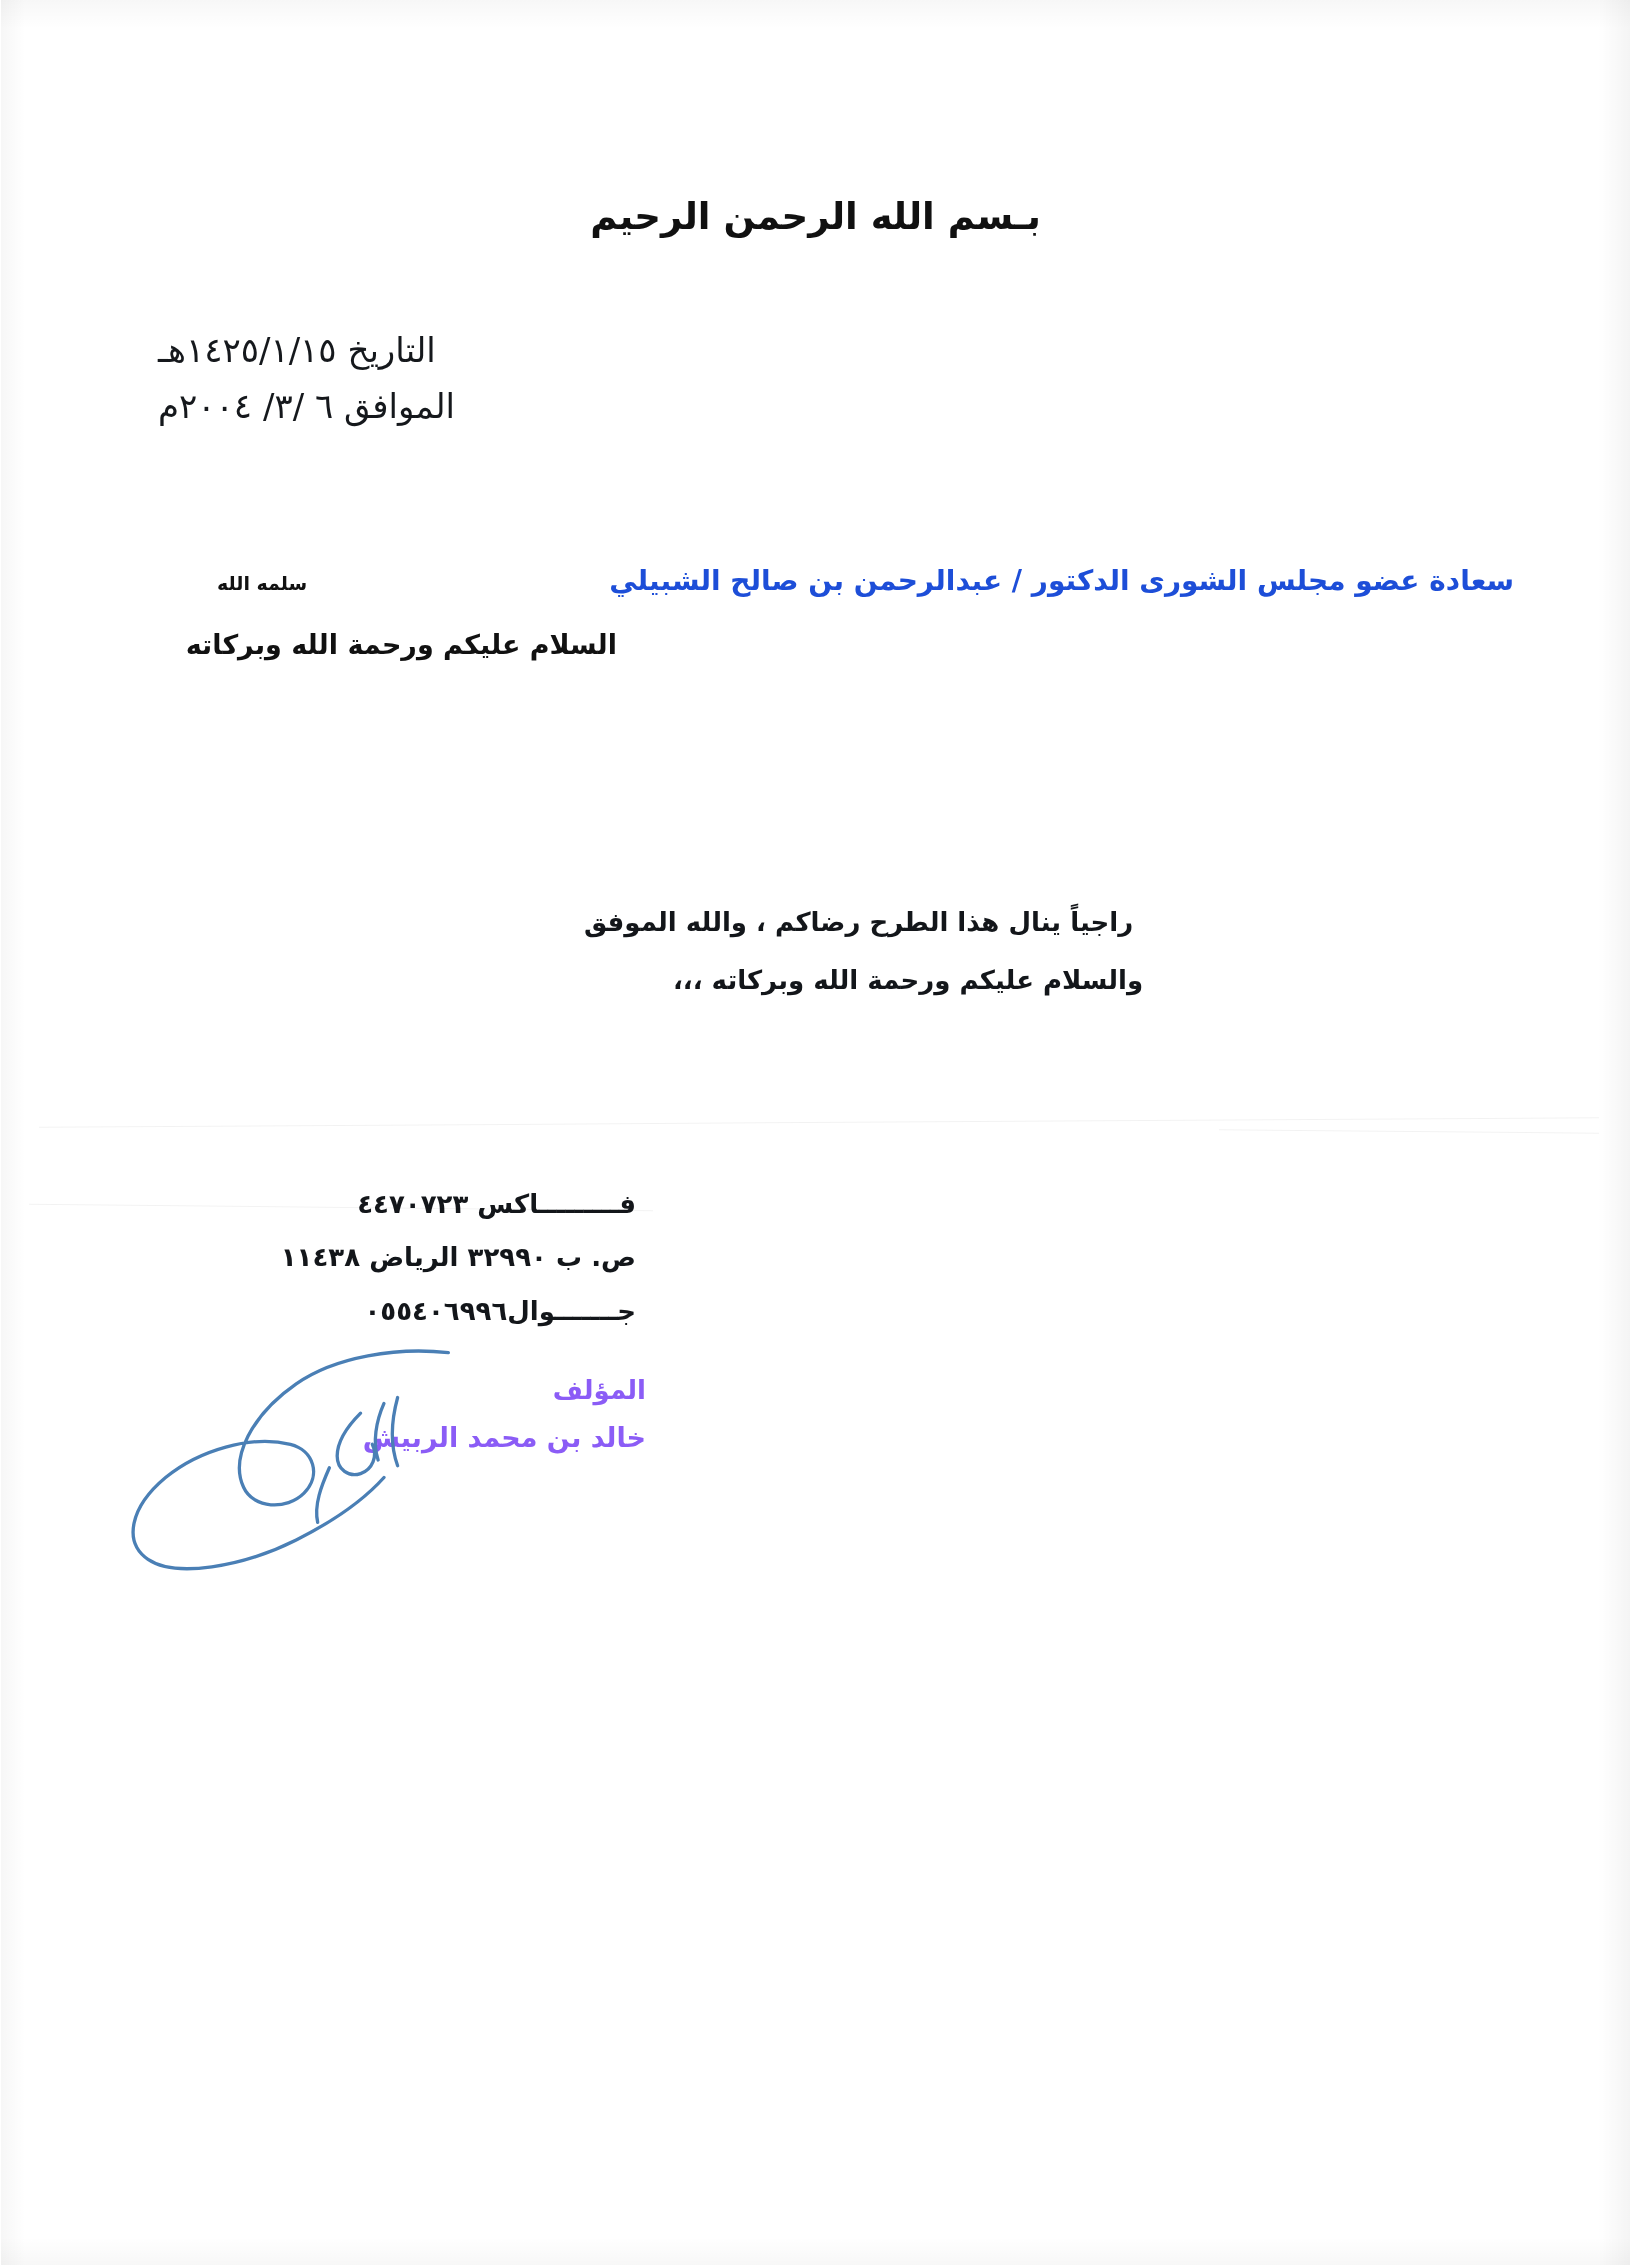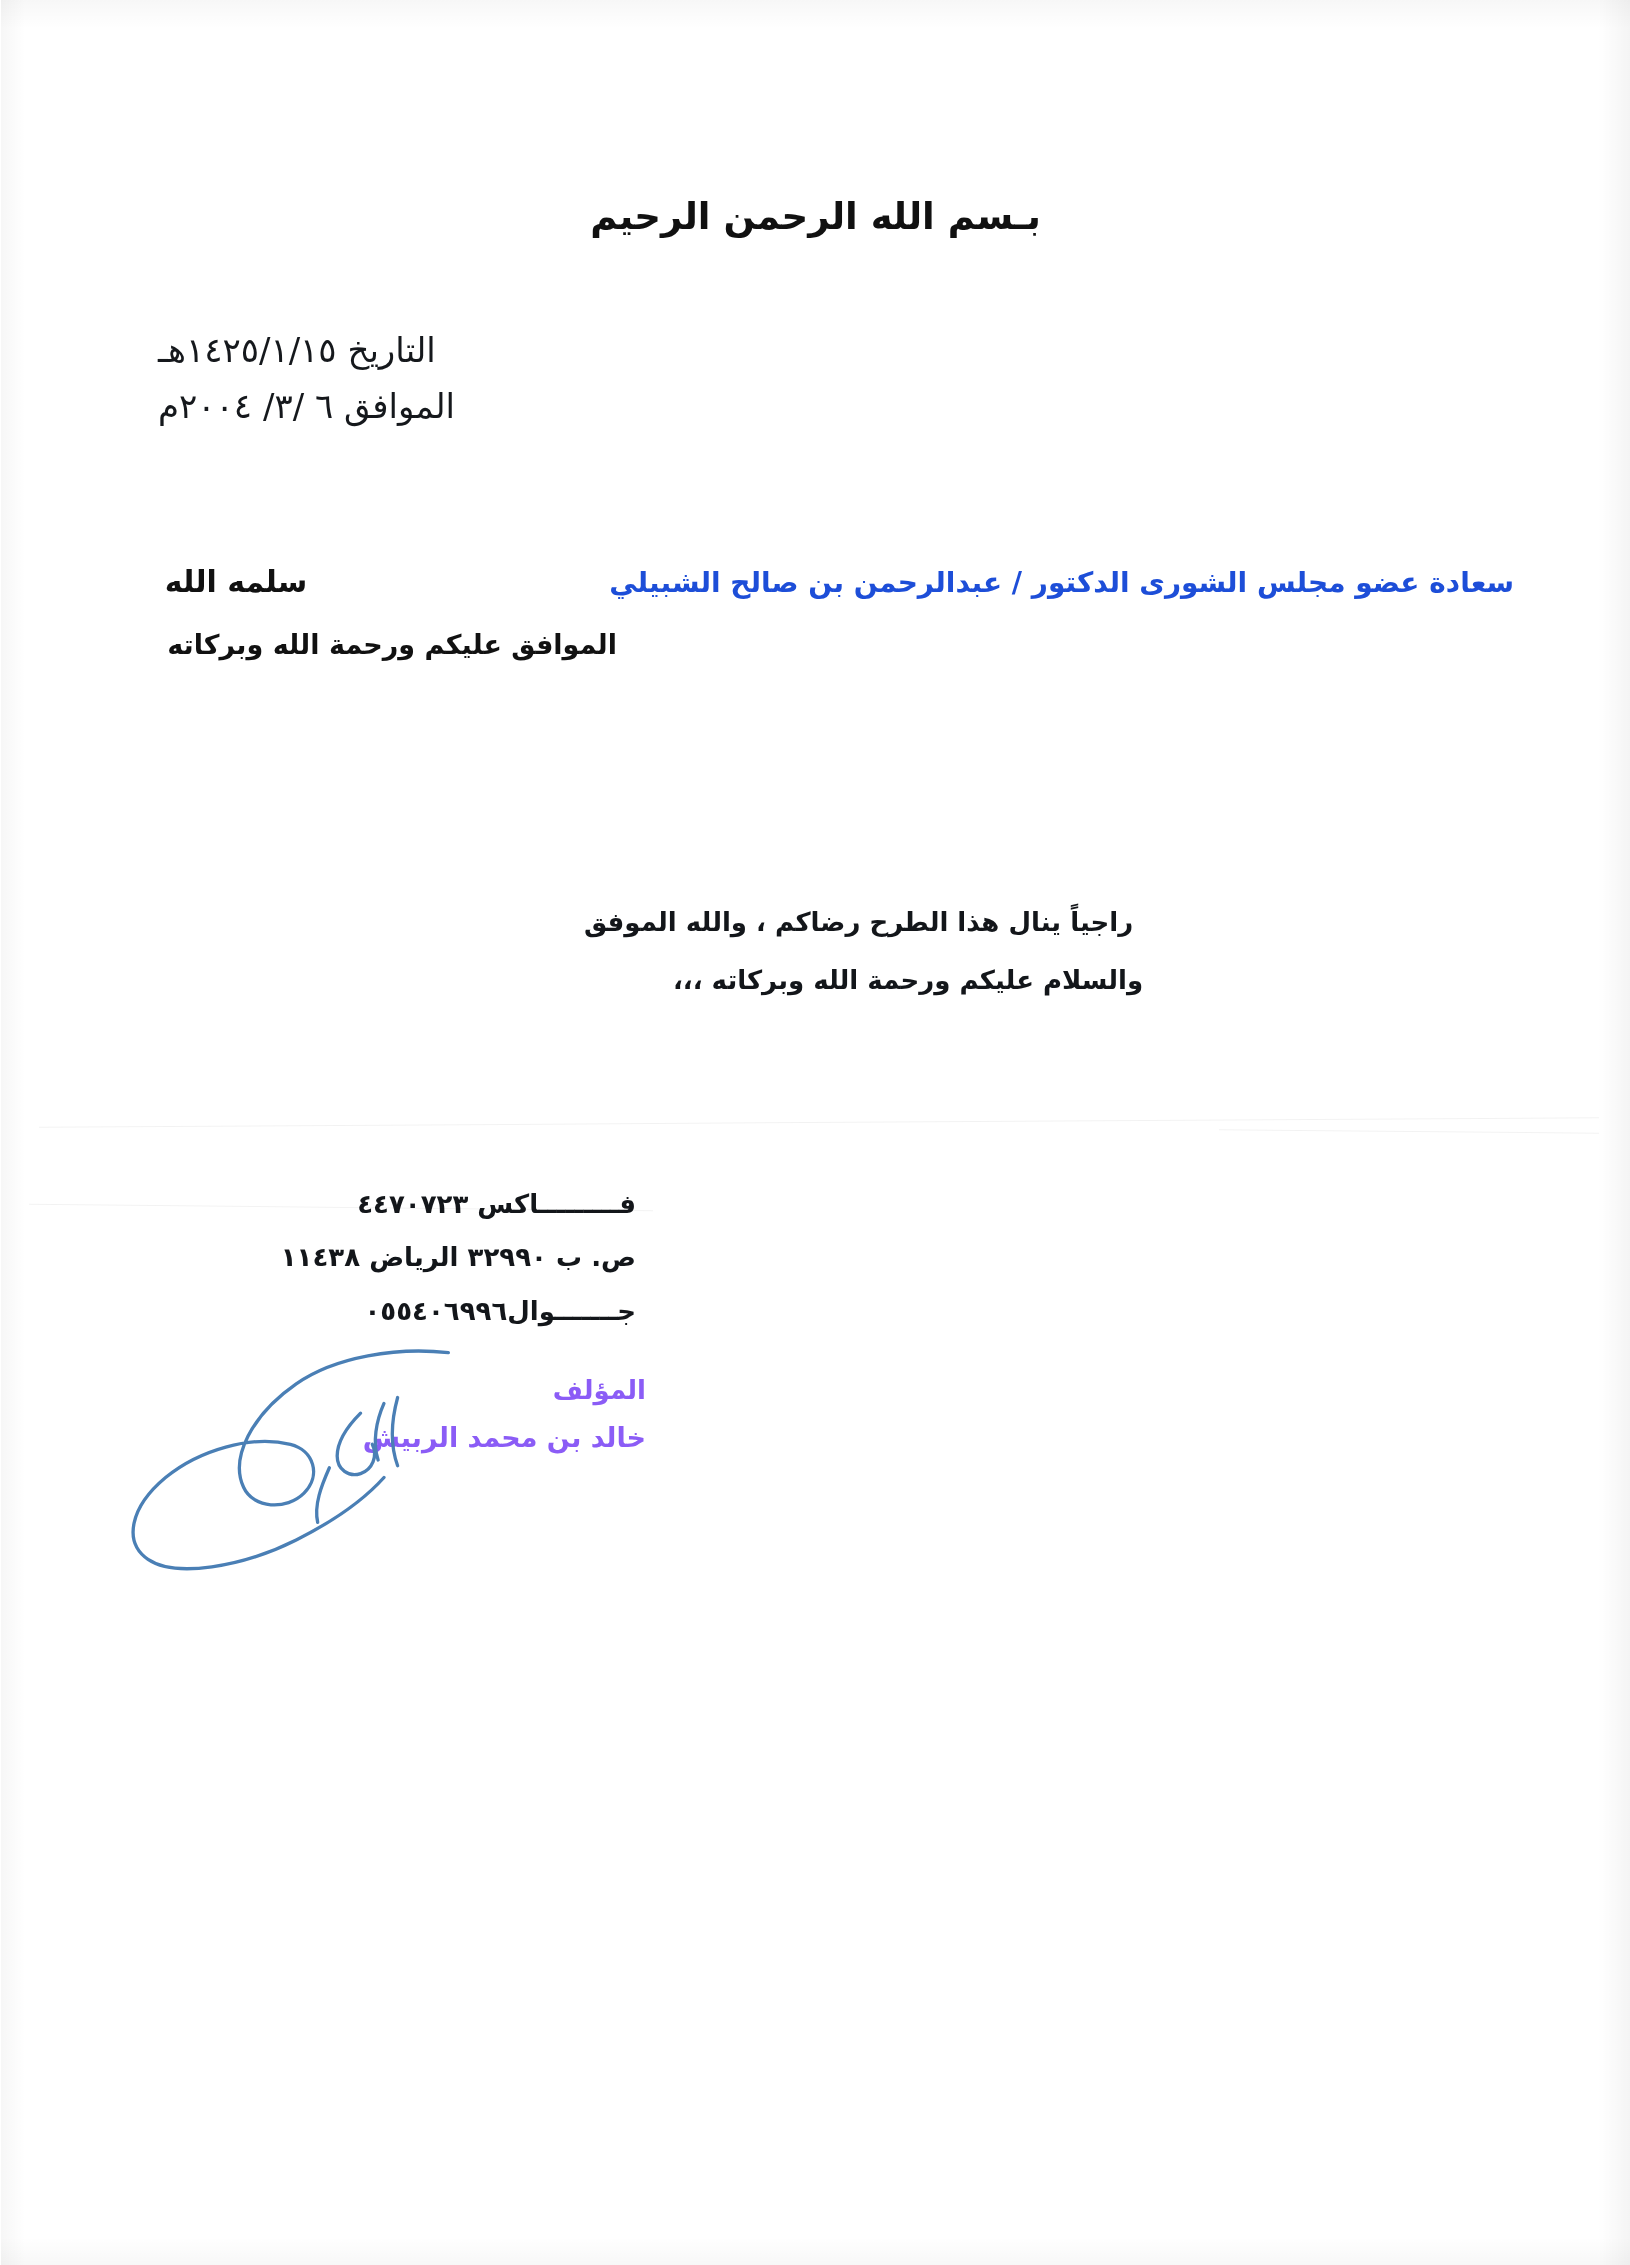--- a/index.html
+++ b/index.html
@@ -81,21 +81,21 @@
     align-items: baseline;
     justify-content: flex-start;
   }
   .addressee-name {
     font-size: 28px;
     font-weight: bold;
     color: #1d4ed8;
     flex: 0 0 auto;
   }
   .addressee-greeting {
-    font-size: 30px;
+    font-size: 19px;
     font-weight: bold;
     color: #111;
     margin-right: 302px;
     flex: 0 0 auto;
   }
 
   .salutation {
     position: absolute;
     top: 629px;
     right: 117px;
@@ -211,21 +211,21 @@
     <div class="date-block">
       <div>التاريخ ١٤٢٥/١/١٥هـ</div>
       <div>الموافق ٦ /٣/ ٢٠٠٤م</div>
     </div>
 
     <div class="addressee-row">
       <div class="addressee-name">سعادة عضو مجلس الشورى الدكتور /  عبدالرحمن بن صالح الشبيلي</div>
       <div class="addressee-greeting">سلمه الله</div>
     </div>
 
-    <div class="salutation">الموافق عليكم ورحمة الله وبركاته</div>
+    <div class="salutation">السلام عليكم ورحمة الله وبركاته</div>
 
 
     <div class="closing-1">راجياً ينال هذا الطرح رضاكم ، والله الموفق</div>
     <div class="closing-2">والسلام عليكم ورحمة الله وبركاته ،،،</div>
 
     <div class="contact-block">
       <div class="contact-line">فـــــــــاكس ٤٤٧٠٧٢٣</div>
       <div class="contact-line">ص. ب ٣٢٩٩٠ الرياض ١١٤٣٨</div>
       <div class="contact-line">جـــــــوال٠٥٥٤٠٦٩٩٦</div>
     </div>

